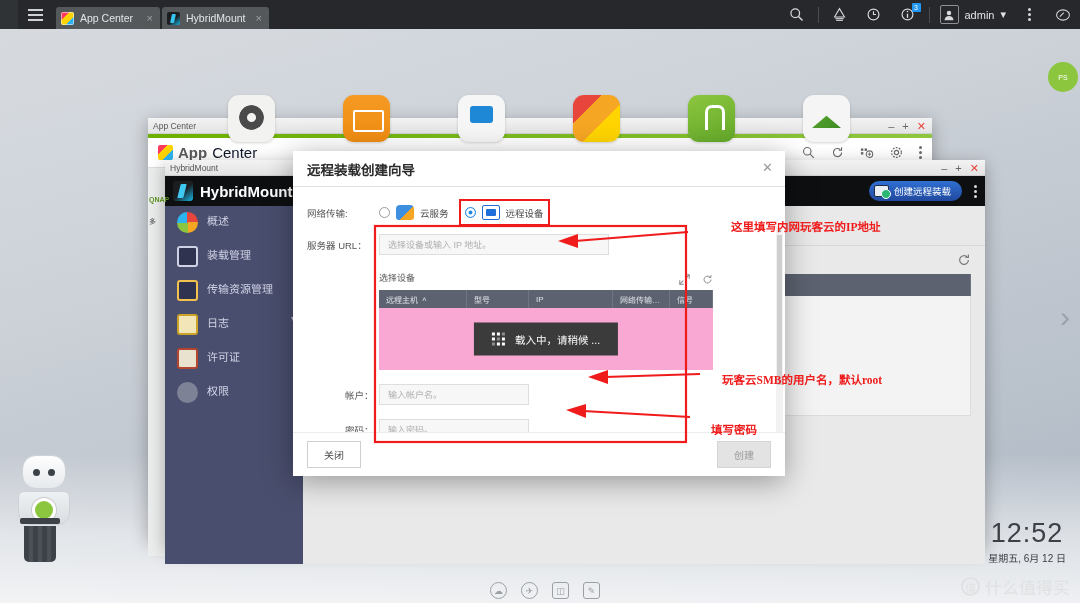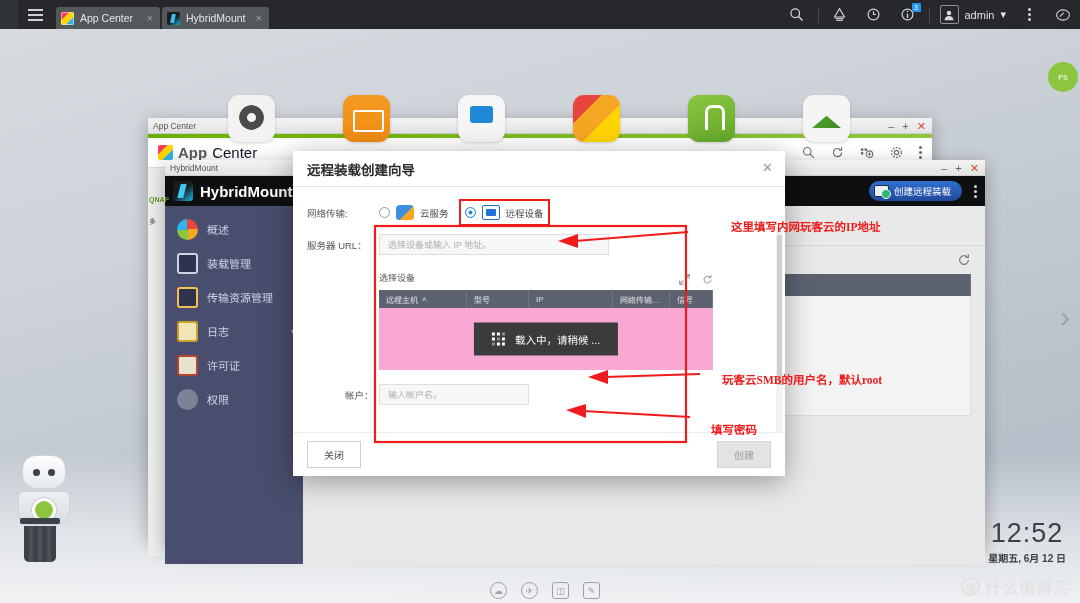--- a/index.html
+++ b/index.html
@@ -139,21 +139,21 @@
             padding: 0 8px; position: relative; }
   #hm-brandrow { display: flex; align-items: center; gap: 7px; color: #fff;
                  font-size: 15px; font-weight: bold; }
   .hm-logo { width: 20px; height: 20px; border-radius: 3px;
      background: linear-gradient(140deg,#1b1d21 50%,#16b9e8 100%); position: relative; }
   .hm-logo::after{content:"";position:absolute;left:6px;top:3px;width:6px;height:14px;
      background:#3ec8f2;transform:skewX(-14deg);border-radius:1px;}
   #hm-actions { margin-left: auto; display: flex; align-items: center; gap: 12px; }
   #hm-main { display: flex; height: 358px; }
   #hm-side { width: 138px; background: #4a4e6e; color: #cfd2e4; padding-top: 6px; flex:none;}
-  .hm-item { display: flex; align-items: center; gap: 9px; height: 34px; padding-left: 12px;
+  .hm-item { display: flex; gap: 9px; height: 34px; padding-left: 12px;
              font-size: 11px; cursor: pointer; position: relative;}
   .hm-item .chev { position:absolute; right:8px; color:#b9bdd4; font-size:8px;}
   .si { width: 21px; height: 21px; border-radius: 50%; flex: none; }
   .si-overview { background: conic-gradient(#e8453c 0 25%, #f5a623 25% 50%, #8cc63e 50% 75%, #2db4f0 75% 100%); }
   .si-mount { background: #2f3350; border: 2px solid #cfd2e4; border-radius: 3px; position: relative; }
   .si-transfer { background: #2f3350; border: 2px solid #f2c14e; border-radius: 3px; }
   .si-log { background: #f2e6b8; border: 2px solid #c9a227; border-radius: 3px; }
   .si-license { background: #e9e2cf; border: 2px solid #b4452f; border-radius: 3px; }
   .si-perm { background: #7e8296; border-radius: 50%; }
   #hm-content { flex: 1; background: #e9e9e9; position: relative; }
@@ -230,21 +230,21 @@
   #trash { position: absolute; left: 20px; top: 518px; width: 40px; height: 44px; z-index: 5; }
   .tr-lid { position: absolute; left: 0; top: 0; width: 40px; height: 6px; border-radius: 2px; background: #3c4248;}
   .tr-body { position: absolute; left: 4px; top: 8px; width: 32px; height: 36px; border-radius: 0 0 5px 5px;
      background: repeating-linear-gradient(90deg,#3c4248 0 5px,#4a5159 5px 9px);}
   #arrow-right { position: absolute; right: 10px; top: 300px; color: #9aa2ab; font-size: 30px; z-index: 4;}
   #badge-right { position: absolute; right: 2px; top: 62px; width: 30px; height: 30px; border-radius: 50%;
      background: #8cc63e; color: #fff; font-size: 7px; display: flex; align-items: center;
      justify-content: center; z-index: 6; }
   #clock { position: absolute; right: 14px; bottom: 38px; text-align: center; z-index: 4; color: #3d4147; }
   #clock .t { font-size: 27px; letter-spacing: 1px; }
-  #clock .d { font-size: 10px; margin-top: 1px; font-weight: bold; }
+  #clock .d { font-size: 10px; margin-top: 1px; }
   #watermark { position: absolute; right: 10px; bottom: 4px; display: flex; align-items: center;
                gap: 5px; color: #dfe1e2; font-size: 17px; z-index: 4;}
   #watermark .wm-circle { width: 19px; height: 19px; border-radius: 50%; border: 2px solid #dfe1e2;
      display: flex; align-items: center; justify-content: center; font-size: 11px;}
   #dock { position: absolute; left: 490px; bottom: 4px; display: flex; gap: 14px; z-index: 4;}
   .dockic { width: 17px; height: 17px; border-radius: 50%; border: 1.5px solid #9aa0a6; color: #9aa0a6;
      font-size: 9px; display: flex; align-items: center; justify-content: center; }
   .dockic.sq { border-radius: 3px; }
   svg { display: block; }
 </style>
@@ -514,20 +514,24 @@
           <span>载入中，请稍候 ...</span>
         </div>
       </div>
     </div>
 
     <div class="wz-row" style="margin-top:14px">
       <span class="wz-label" style="padding-left:38px">帐户：</span>
       <span class="wz-input" style="width:150px">输入帐户名。</span>
     </div>
 
+    <div class="wz-row">
+      <span class="wz-label" style="padding-left:38px">密码：</span>
+      <span class="wz-input" style="width:150px">输入密码。</span>
+    </div>
 
     <div id="wz-scroll">
       <span class="arr" style="top:0">▲</span>
       <span class="thumb"></span>
 
     </div>
   </div>
   <div id="wz-foot">
     <button class="btn">关闭</button>
     <button class="btn primary">创建</button>

